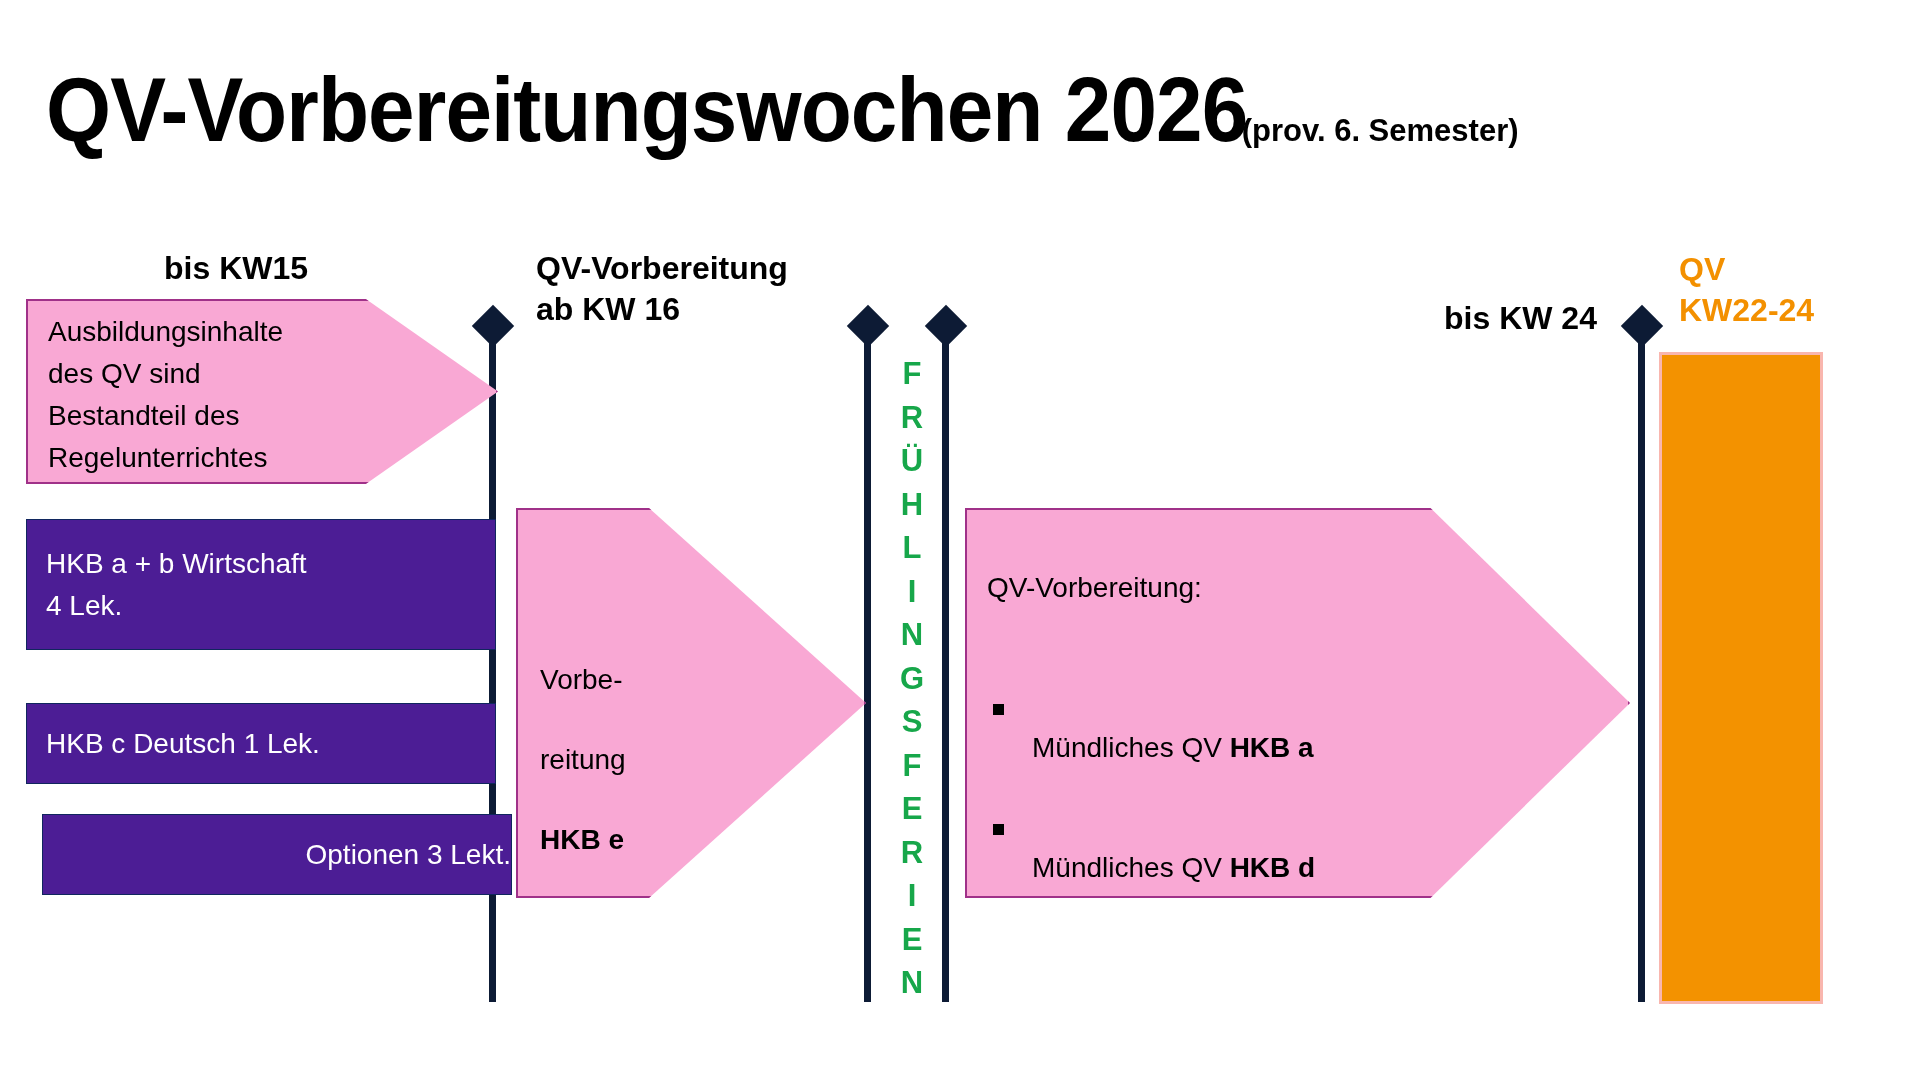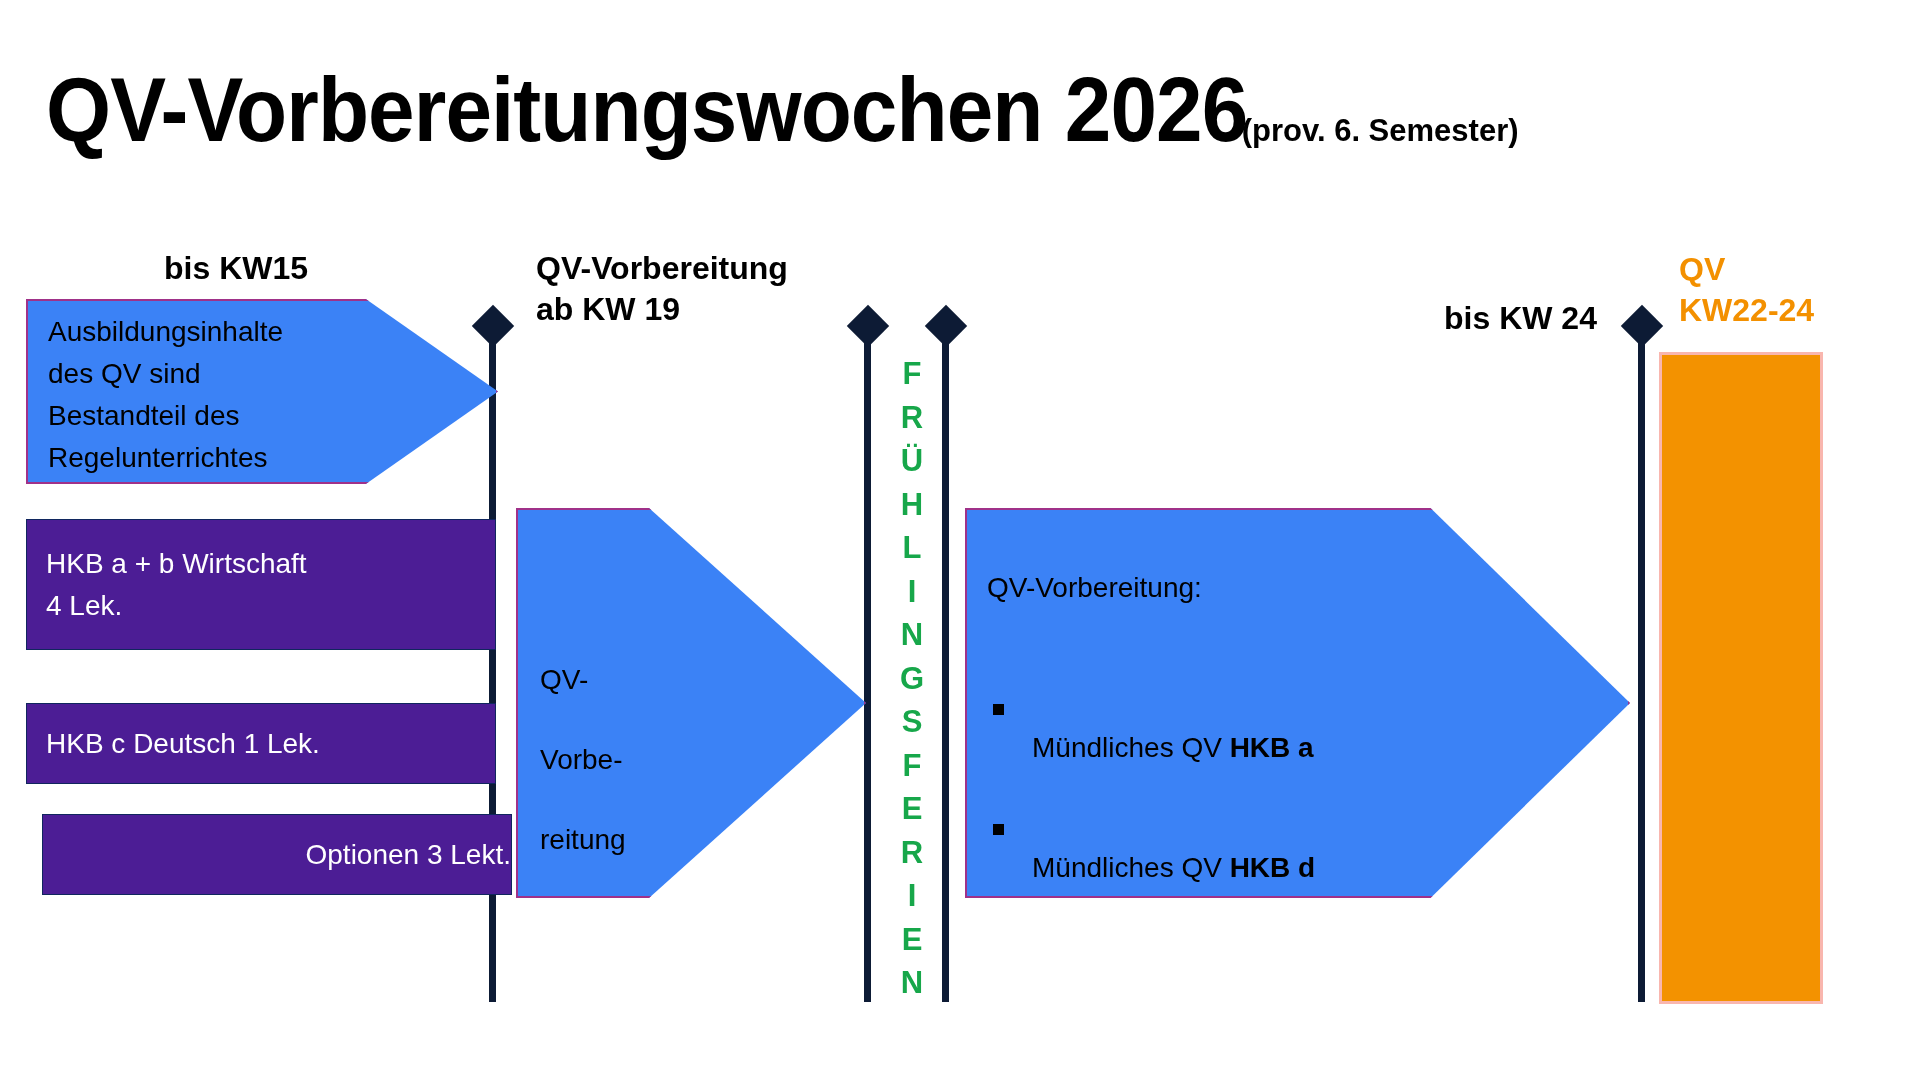--- a/index.html
+++ b/index.html
@@ -77,21 +77,21 @@
     line-height: 41px;
     white-space: pre-line;
     color: #000;
     margin-left: 16px;
   }
   .caption.orange { color: #F39000; }
 
   
   .arrow {
     position: absolute;
-    background: #3b82f6;
+    background: #f9a8d4;
     border: 2px solid #a03189;
     box-sizing: border-box;
     color: #000;
   }
   .arrow .arrow-text {
     position: absolute;
     left: 18px;
     top: 14px;
     right: 0;
     font-size: 27px;
@@ -208,21 +208,21 @@
   <div class="tl-line" style="left:864px; top:325px; height:677px;"></div>
 
   <div class="tl-diamond" style="left:931px; top:311px;"></div>
   <div class="tl-line" style="left:942px; top:325px; height:677px;"></div>
 
   <div class="tl-diamond" style="left:1627px; top:311px;"></div>
   <div class="tl-line" style="left:1638px; top:325px; height:677px;"></div>
 
   <div class="caption" style="left:148px; top:248px;">bis KW15</div>
   <div class="caption" style="left:520px; top:248px;">QV-Vorbereitung
-ab KW 19</div>
+ab KW 16</div>
   <div class="caption" style="left:1428px; top:298px;">bis KW 24</div>
   <div class="caption orange" style="left:1663px; top:249px;">QV
 KW22-24</div>
 
   <div class="arrow arrow1">
     <div class="arrow-text">Ausbildungsinhalte
 des QV sind
 Bestandteil des
 Regelunterrichtes</div>
   </div>
@@ -235,21 +235,20 @@
   <div class="bluebox" style="left:26px; top:703px; width:470px; height:81px;">
     <span>HKB c  Deutsch 1 Lek.</span>
   </div>
 
   <div class="bluebox" style="left:42px; top:814px; width:470px; height:81px;justify-content:flex-end;">
     <span>Optionen 3 Lekt.</span>
   </div>
 
   <div class="arrow arrow2">
     <div class="arrow-text">
-      <div>QV-</div>
       <div>Vorbe-</div>
       <div>reitung</div>
       <div class="bold-line">HKB e</div>
     </div>
   </div>
 
   <div class="vword">
     <span>F</span>
     <span>R</span>
     <span>Ü</span>

